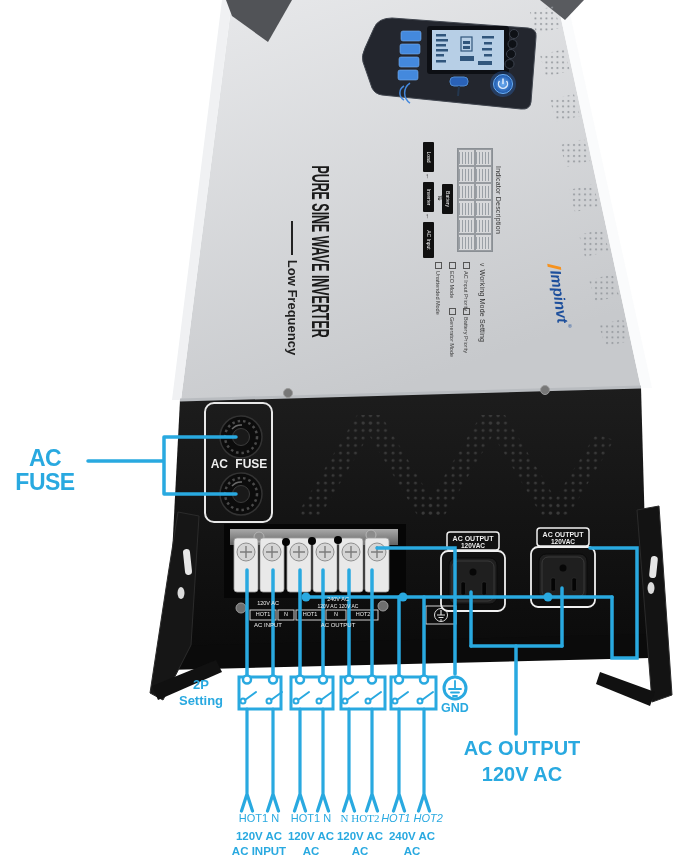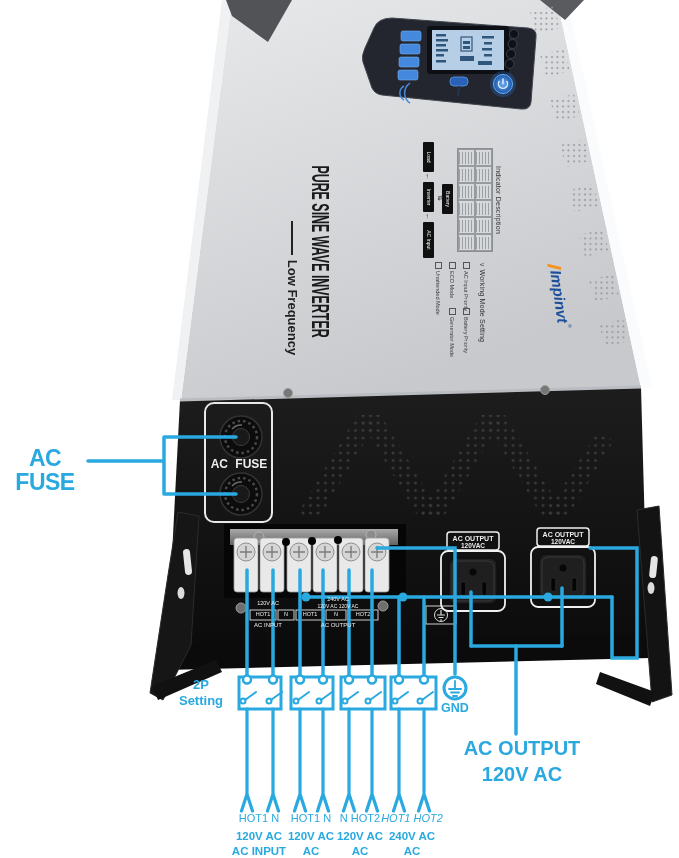--- a/index.html
+++ b/index.html
@@ -448,21 +448,21 @@
 <div class="txt cy" style="left:452px;top:764px;width:140px;font-size:20px;font-weight:bold;">120V AC</div>
 
 <div class="txt cy grp-terms" style="left:227px;top:813px;width:64px;">HOT1  N</div>
 <div class="txt cy grp-volt" style="left:227px;top:830px;width:64px;">120V AC</div>
 <div class="txt cy grp-io" style="left:227px;top:845px;width:64px;">AC INPUT</div>
 
 <div class="txt cy grp-terms" style="left:279px;top:813px;width:64px;">HOT1  N</div>
 <div class="txt cy grp-volt" style="left:279px;top:830px;width:64px;">120V AC</div>
 <div class="txt cy grp-io" style="left:279px;top:845px;width:64px;">AC OUTPUT</div>
 
-<div class="txt cy grp-terms" style="left:328px;top:813px;width:64px;">N  HOT2</div>
+<div class="txt cy grp-terms" style="left:328px;top:813px;width:64px;font-family:Liberation Serif, serif;">N  HOT2</div>
 <div class="txt cy grp-volt" style="left:328px;top:830px;width:64px;">120V AC</div>
 <div class="txt cy grp-io" style="left:328px;top:845px;width:64px;">AC OUTPUT</div>
 
 <div class="txt cy grp-terms" style="left:379px;top:813px;width:66px;font-style:italic;">HOT1 HOT2</div>
 <div class="txt cy grp-volt" style="left:379px;top:830px;width:66px;">240V AC</div>
 <div class="txt cy grp-io" style="left:379px;top:845px;width:66px;">AC OUTPUT</div>
 
 </div>
 
 </body></html>

